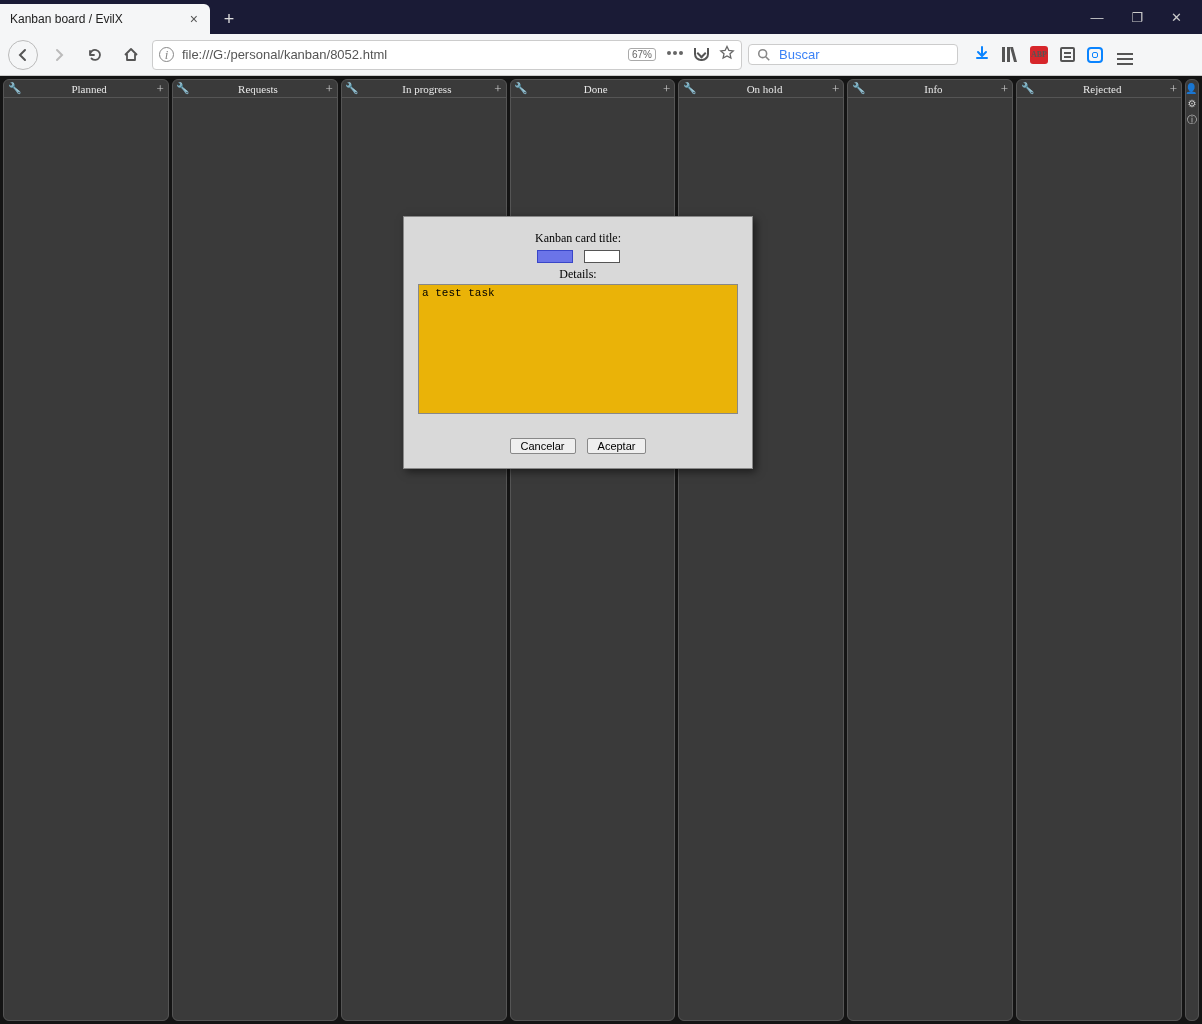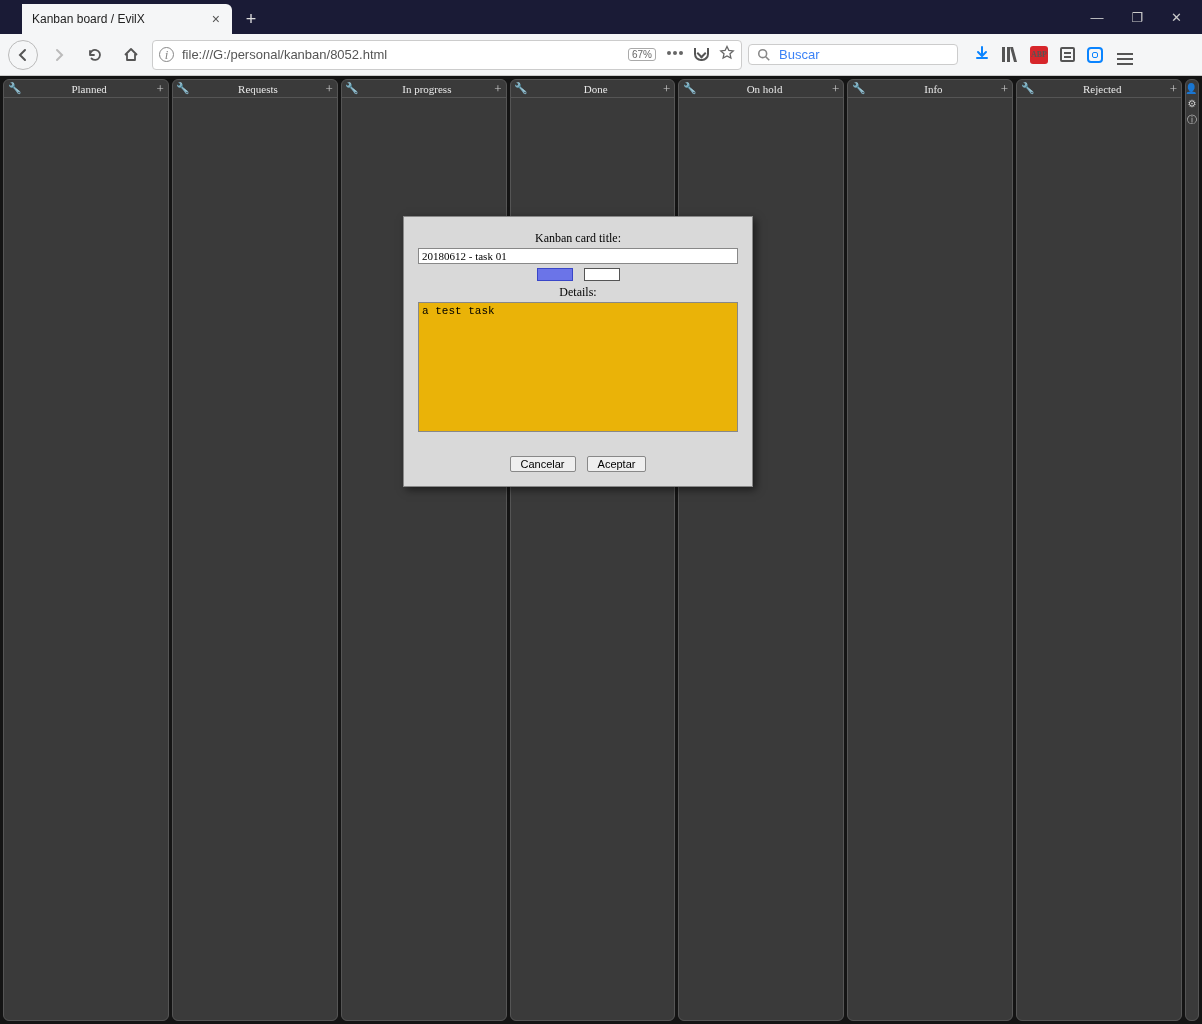--- a/index.html
+++ b/index.html
@@ -22,21 +22,20 @@
     height: 30px;
     background: #f5f6f7;
     width: 210px;
     border-top-right-radius: 6px;
     display: flex;
     align-items: center;
     padding: 0 12px 0 10px;
     font-size: 12px;
     color: #222;
     position: relative;
-    margin-left: 22px;
   }
   .tab .close {
     margin-left: auto;
     font-size: 14px;
     color: #555;
     cursor: pointer;
   }
   .newtab {
     width: 30px; height: 30px;
     display: flex; align-items: center; justify-content: center;
@@ -353,21 +352,20 @@
     </div>
   </div>
   <div class="side-rail">
     <span>👤</span>
     <span>⚙</span>
     <span>ⓘ</span>
   </div>
 
   <div class="dialog">
     <div class="lbl">Kanban card title:</div>
-    <input type="text" value="20180612 - task 01" style="">
     <div class="swatches">
       <span class="sw blue"></span>
       <span class="sw white"></span>
     </div>
     <div class="lbl">Details:</div>
     <textarea style="">a test task</textarea>
     <div class="dialog-buttons">
       <button>Cancelar</button>
       <button>Aceptar</button>
     </div>

